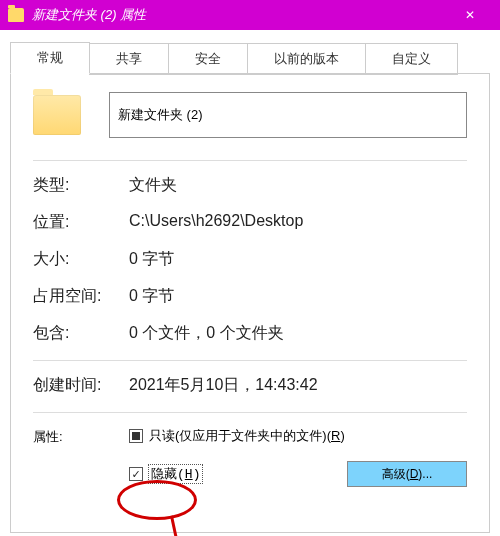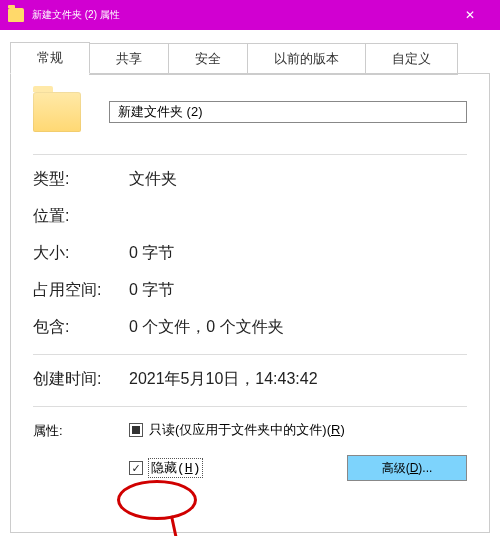--- a/index.html
+++ b/index.html
@@ -29,21 +29,21 @@
     position: relative;
   }
   .titlebar .folder-glyph::before {
     content: "";
     position: absolute;
     top: -3px; left: 0;
     width: 7px; height: 3px;
     background: #ffd96a;
     border-radius: 1px 1px 0 0;
   }
-  .titlebar .title-text { flex: 1; font-size: 10px; }
+  .titlebar .title-text { flex: 1; font-size: 13px; font-style: italic; }
   .titlebar .close {
     width: 44px; height: 30px;
     display: flex; align-items: center; justify-content: center;
   }
   .tabs {
     display: flex;
     margin: 12px 10px 0 10px;
     position: relative;
   }
   .tab {
@@ -86,21 +86,21 @@
   .big-folder::before {
     content: "";
     position: absolute;
     top: -6px; left: 0;
     width: 20px; height: 6px;
     background: #ffe9a8;
     border-radius: 2px 2px 0 0;
   }
   .name-input {
     flex: 1;
-    height: 22px;
+    height: 46px;
     border: 1px solid #888;
     padding: 0 8px;
     font-size: 13px;
     font-family: inherit;
   }
   .sep {
     border: none;
     border-top: 1px solid #ddd;
     margin: 10px 0 14px 0;
   }
@@ -211,20 +211,21 @@
   </div>
 
   <hr class="sep">
 
   <div class="kv">
     <span class="k">类型:</span>
     <span class="v">文件夹</span>
   </div>
   <div class="kv">
     <span class="k">位置:</span>
+    <span class="v">C:\Users\h2692\Desktop</span>
   </div>
   <div class="kv">
     <span class="k">大小:</span>
     <span class="v">0 字节</span>
   </div>
   <div class="kv">
     <span class="k">占用空间:</span>
     <span class="v">0 字节</span>
   </div>
   <div class="kv">

